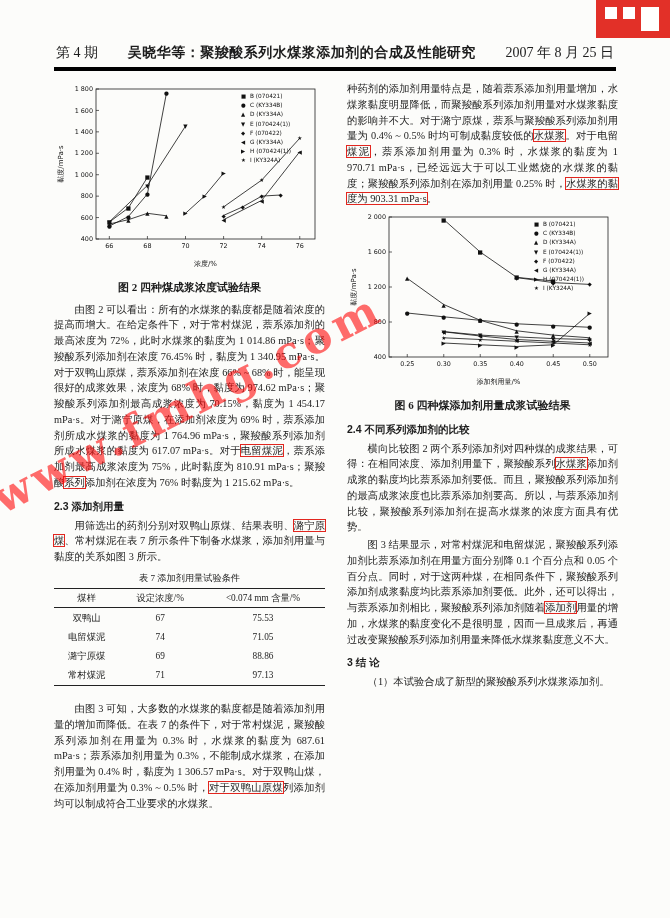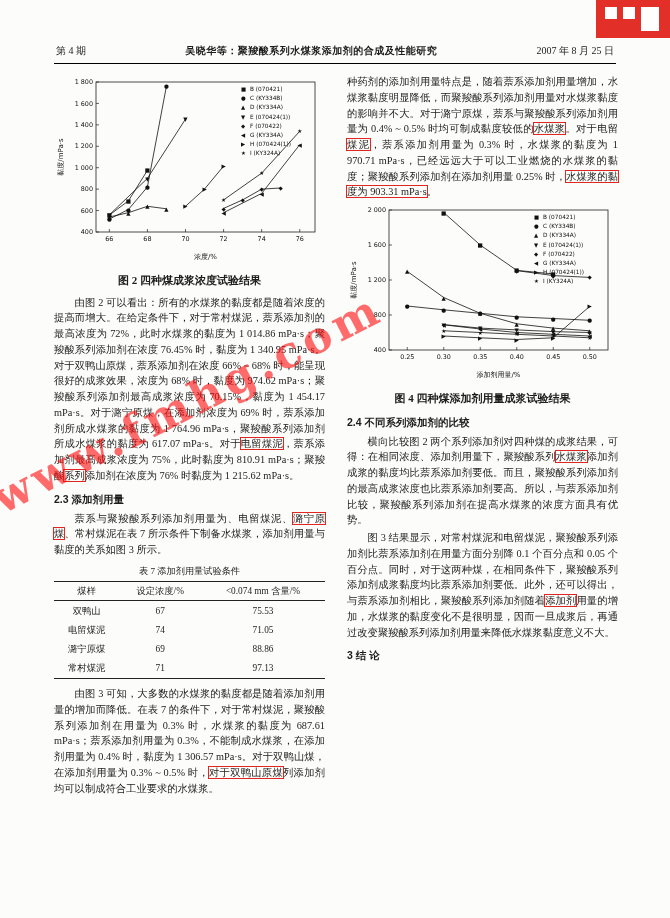--- a/index.html
+++ b/index.html
@@ -1,31 +1,31 @@
 <!DOCTYPE html>
 <html><head>
 <meta charset="utf-8">
 <style>
   html,body{margin:0;padding:0;background:#9a9a9a;}
   .page{position:relative;width:670px;height:918px;margin:0 auto;background:#fcfcfa;
         font-family:"Liberation Serif","DejaVu Serif",serif;color:#1c1c1c;
         box-sizing:border-box;padding:44px 54px 0;overflow:hidden;}
   header{display:flex;justify-content:space-between;align-items:baseline;
-         font-size:10px;padding:0 2px 5px;border-bottom:1px solid #000000;}
+         font-size:14px;padding:0 2px 5px;border-bottom:4px solid #000000;}
   header .mid{font-weight:bold;letter-spacing:.5px;}
   .columns{display:flex;gap:22px;margin-top:10px;}
   .col{width:271px;font-size:10.3px;line-height:1.53;text-align:justify;}
   .para{margin:0 0 2px;text-indent:2em;}
   .para.noindent{text-indent:0;}
   h3{font-size:10.5px;margin:7px 0 4px;font-weight:bold;font-family:"Liberation Sans",sans-serif;}
   figure{margin:0;text-align:center;}
   figcaption{font-size:11px;font-weight:bold;margin:1px 0 6px;}
   .tbl-caption{text-align:center;font-weight:normal;font-size:9.2px;margin:6px 0 3px;}
   table{width:100%;border-collapse:collapse;font-size:9.3px;
-        border-top:1.4px solid #222;border-bottom:1.4px solid #222;margin-bottom:7px;}
+        border-top:1.4px solid #222;border-bottom:1.4px solid #222;margin-bottom:15px;}
   thead th{border-bottom:.8px solid #222;font-weight:normal;padding:2px 2px;}
   td,th{text-align:center;padding:2.5px 2px;}
   .hl{outline:1px solid #e2261f;}
   .watermark{position:absolute;left:-16px;top:478px;transform:rotate(-27deg);
              transform-origin:left top;font-size:44px;font-weight:bold;
              color:rgba(255,10,10,.6);letter-spacing:5px;
              font-family:"DejaVu Serif",serif;pointer-events:none;white-space:nowrap;}
   .corner-logo{position:absolute;top:0;right:0;width:74px;height:38px;background:#e23028;}
   .corner-logo .sq{position:absolute;background:#fff;}
   .sq.a{left:9px;top:7px;width:12px;height:12px;}
@@ -137,21 +137,21 @@
             <text x="169.59130434782617" y="127.95714285714286" text-anchor="middle" font-size="5.6" fill="#111">★</text>
             <text x="207.6782608695653" y="101.17142857142856" text-anchor="middle" font-size="5.6" fill="#111">★</text>
             <text x="245.76521739130442" y="59.27857142857143" text-anchor="middle" font-size="5.6" fill="#111">★</text>
             <text x="187" y="81.39999999999999" font-size="5.4" fill="#111">★</text>
             <text x="196" y="81.39999999999999" font-size="5.8" fill="#111">I (KY324A)</text>
           </svg>
         <figcaption>图 2  四种煤成浆浓度试验结果</figcaption>
       </figure>
       <p class="para"><span>由图 2 可以看出：所有的水煤浆的黏度都是随着浓度的提高而增大。在给定条件下，对于常村煤泥，萘系添加剂的最高浓度为 72%，此时水煤浆的黏度为 1 014.86 mPa·s；聚羧酸系列添加剂在浓度 76.45% 时，黏度为 1 340.95 mPa·s。对于双鸭山原煤，萘系添加剂在浓度 66% ~ 68% 时，能呈现很好的成浆效果，浓度为 68% 时，黏度为 974.62 mPa·s；聚羧酸系列添加剂最高成浆浓度为 70.15%，黏度为 1 454.17 mPa·s。对于潞宁原煤，在添加剂浓度为 69% 时，萘系添加剂所成水煤浆的黏度为 1 764.96 mPa·s，聚羧酸系列添加剂所成水煤浆的黏度为 617.07 mPa·s。对于</span><span class="hl">电留煤泥</span><span>，萘系添加剂最高成浆浓度为 75%，此时黏度为 810.91 mPa·s；聚羧酸</span><span class="hl">系列</span><span>添加剂在浓度为 76% 时黏度为 1 215.62 mPa·s。</span></p>
       <h3>2.3  添加剂用量</h3>
-      <p class="para"><span>萘系与聚羧酸系列添加剂用量为、电留煤泥、</span><span class="hl">潞宁原煤</span><span>、常村煤泥在表 7 所示条件下制备水煤浆，添加剂用量与黏度的关系如图 3 所示。</span></p>
+      <p class="para"><span>用筛选出的药剂分别对双鸭山原煤、结果表明、</span><span class="hl">潞宁原煤</span><span>、常村煤泥在表 7 所示条件下制备水煤浆，添加剂用量与黏度的关系如图 3 所示。</span></p>
       <div class="tbl-caption">表 7  添加剂用量试验条件</div>
       <table id="table7">
         <thead>
             <tr>
               <th>煤样</th>
               <th>设定浓度/%</th>
               <th>&lt;0.074 mm 含量/%</th>
             </tr>
           </thead>
         <tbody>
@@ -266,22 +266,23 @@
             <text x="196" y="72.19999999999999" font-size="5.8" fill="#111">H (070424(1))</text>
             <polyline points="96.7,128.8 133.2,130.5 169.8,132.3 206.2,134.0 242.8,135.8" fill="none" stroke="#111" stroke-width="0.8"></polyline>
             <text x="96.74999999999997" y="130.85" text-anchor="middle" font-size="5.6" fill="#111">★</text>
             <text x="133.24999999999997" y="132.6" text-anchor="middle" font-size="5.6" fill="#111">★</text>
             <text x="169.75" y="134.35" text-anchor="middle" font-size="5.6" fill="#111">★</text>
             <text x="206.24999999999997" y="136.1" text-anchor="middle" font-size="5.6" fill="#111">★</text>
             <text x="242.75" y="137.85" text-anchor="middle" font-size="5.6" fill="#111">★</text>
             <text x="187" y="81.39999999999999" font-size="5.4" fill="#111">★</text>
             <text x="196" y="81.39999999999999" font-size="5.8" fill="#111">I (KY324A)</text>
           </svg>
-        <figcaption>图 4  四种煤添加剂用量成浆试验结果</figcaption>
+        <figcaption>图 6  四种煤添加剂用量成浆试验结果</figcaption>
       </figure>
       <h3>2.4  不同系列添加剂的比较</h3>
       <p class="para"><span>横向比较图 2 两个系列添加剂对四种煤的成浆结果，可得：在相同浓度、添加剂用量下，聚羧酸系列</span><span class="hl">水煤浆</span><span>添加剂成浆的黏度均比萘系添加剂要低。而且，聚羧酸系列添加剂的最高成浆浓度也比萘系添加剂要高。所以，与萘系添加剂比较，聚羧酸系列添加剂在提高水煤浆的浓度方面具有优势。</span></p>
       <p class="para"><span>图 3 结果显示，对常村煤泥和电留煤泥，聚羧酸系列添加剂比萘系添加剂在用量方面分别降 0.1 个百分点和 0.05 个百分点。同时，对于这两种煤，在相同条件下，聚羧酸系列添加剂成浆黏度均比萘系添加剂要低。此外，还可以得出，与萘系添加剂相比，聚羧酸系列添加剂随着</span><span class="hl">添加剂</span><span>用量的增加，水煤浆的黏度变化不是很明显，因而一旦成浆后，再通过改变聚羧酸系列添加剂用量来降低水煤浆黏度意义不大。</span></p>
       <h3>3  结  论</h3>
+      <p class="para"><span>（1）本试验合成了新型的聚羧酸系列水煤浆添加剂。</span></p>
     </div>
 
   </div>
 </div>
 
 </body></html>

